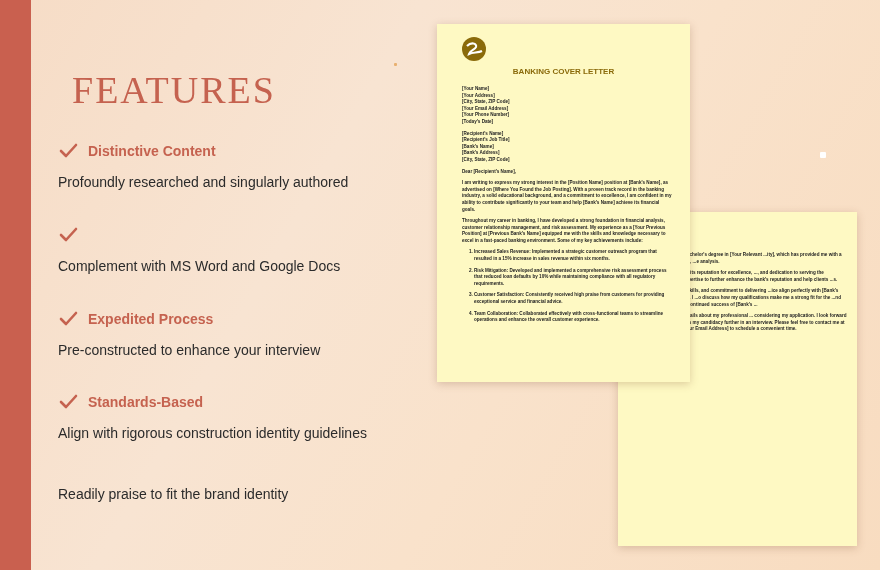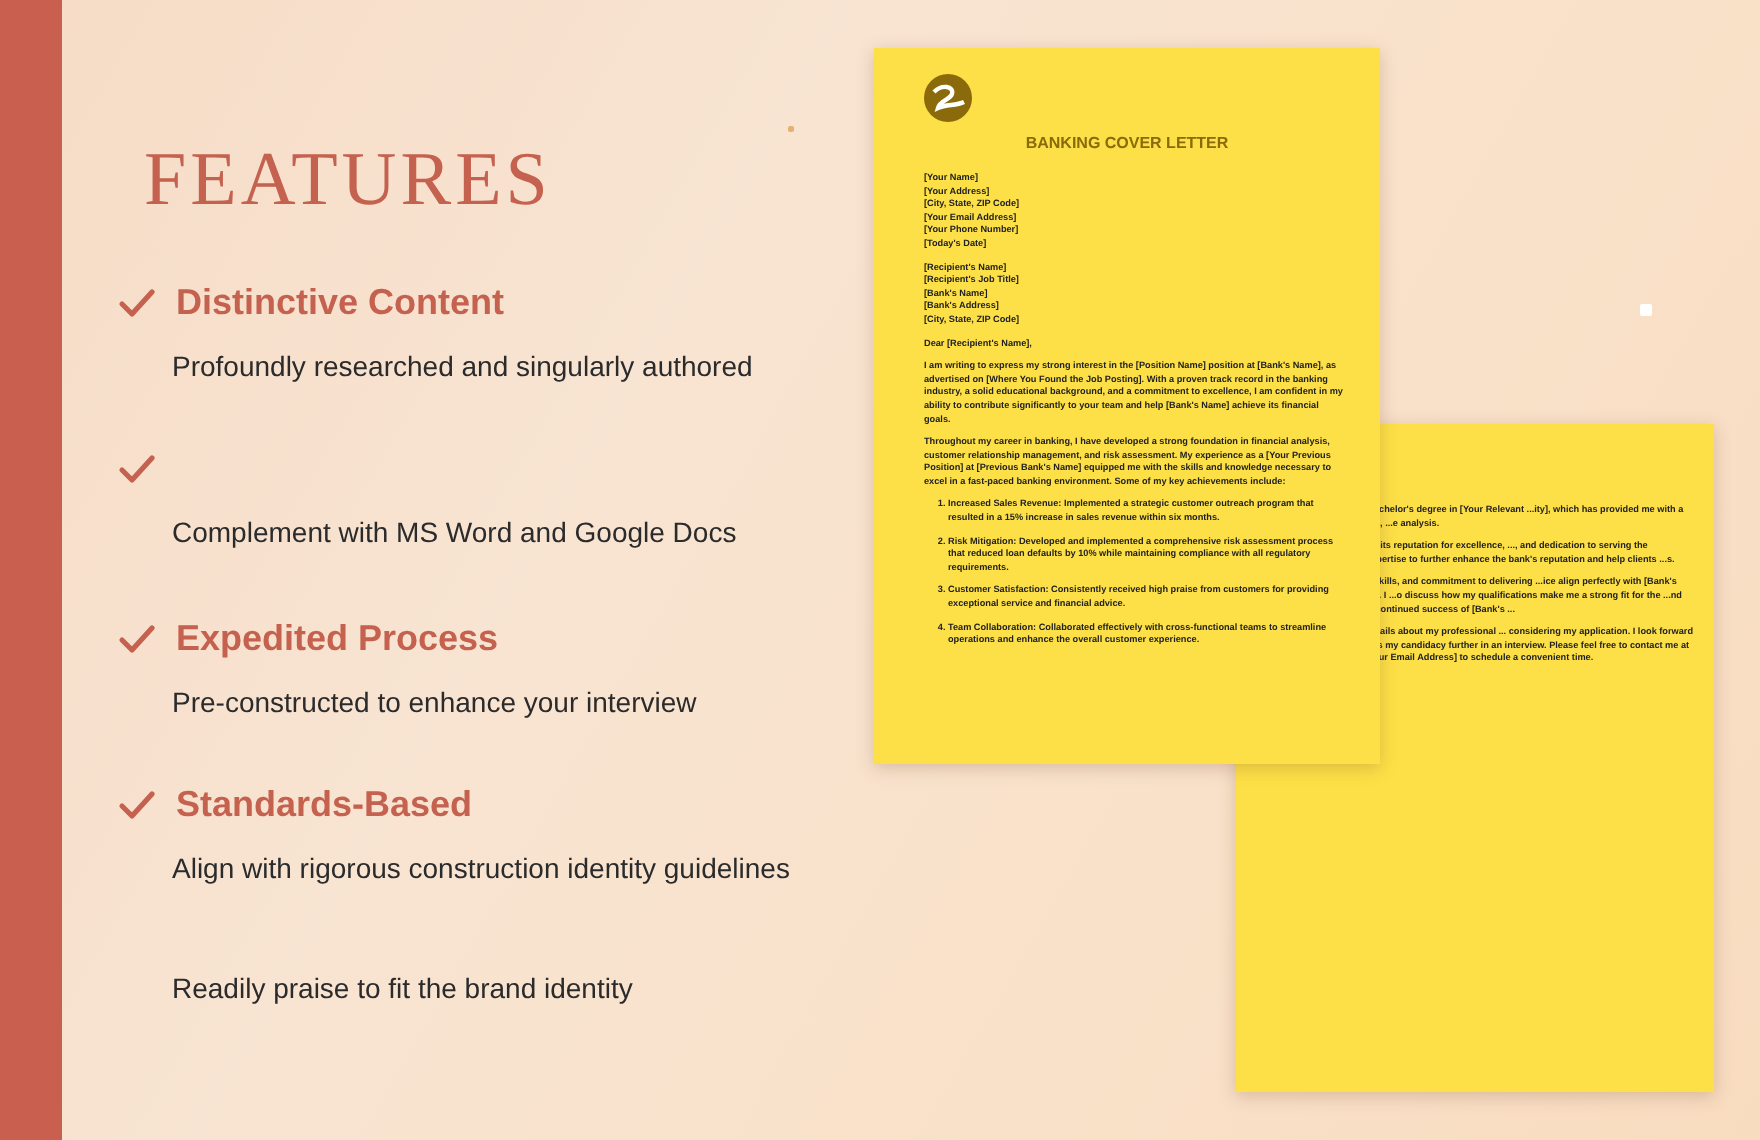--- a/index.html
+++ b/index.html
@@ -5,23 +5,23 @@
   html,body{margin:0;padding:0;}
   body{width:880px;height:570px;overflow:hidden;position:relative;
     background:linear-gradient(120deg,#f6dcc6 0%,#f8e4d2 35%,#f9e2cb 60%,#f8dcc0 100%);
     font-family:"Liberation Sans",sans-serif;}
   .side-bar{position:absolute;left:0;top:0;width:31px;height:570px;background:#c9604f;}
   .title{position:absolute;left:56px;top:52px;font-family:"Liberation Serif",serif;
     font-size:38px;letter-spacing:2px;color:#c5624f;margin:16px;font-weight:normal;}
   .feature{position:absolute;left:58px;}
   .feature .head{display:flex;align-items:center;}
   .check{width:22px;height:20px;margin-right:8px;}
-  .feature .label{font-size:18px;font-weight:bold;color:#c5624f;}
-  .feature .desc{margin-top:13px;margin-left:28px;font-size:14px;color:#2b2b2b;}
-  .doc{position:absolute;background:#fde047;box-shadow:0 2px 8px rgba(120,70,40,0.25);overflow:hidden;}
+  .feature .label{font-size:14px;font-weight:bold;color:#c5624f;}
+  .feature .desc{margin-top:13px;font-size:14px;color:#2b2b2b;}
+  .doc{position:absolute;background:#fef9c3;box-shadow:0 2px 8px rgba(120,70,40,0.25);overflow:hidden;}
   .doc1{left:437px;top:24px;width:253px;height:358px;z-index:2;}
   .doc2{left:618px;top:212px;width:239px;height:334px;z-index:1;}
   .logo{position:absolute;left:25px;top:13px;width:24px;height:24px;}
   .doc-title{position:absolute;left:0;width:100%;top:43px;text-align:center;font-size:8px;font-weight:bold;color:#8a6a0a;}
   .doc-text{position:absolute;font-size:4.6px;line-height:6.6px;color:#222;font-weight:bold;}
   .doc-text p{margin:0 0 5px 0;}
   .doc-text ol{margin:0;padding-left:12px;}
   .doc-text li{margin-bottom:5px;}
   .sparkle{position:absolute;background:#fff;border-radius:1px;}
 </style>

